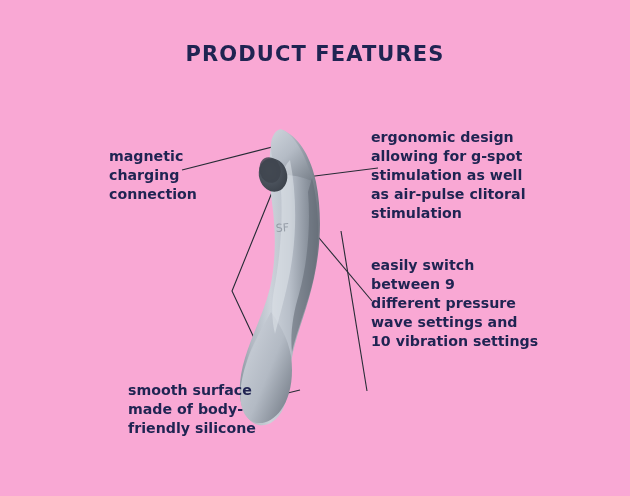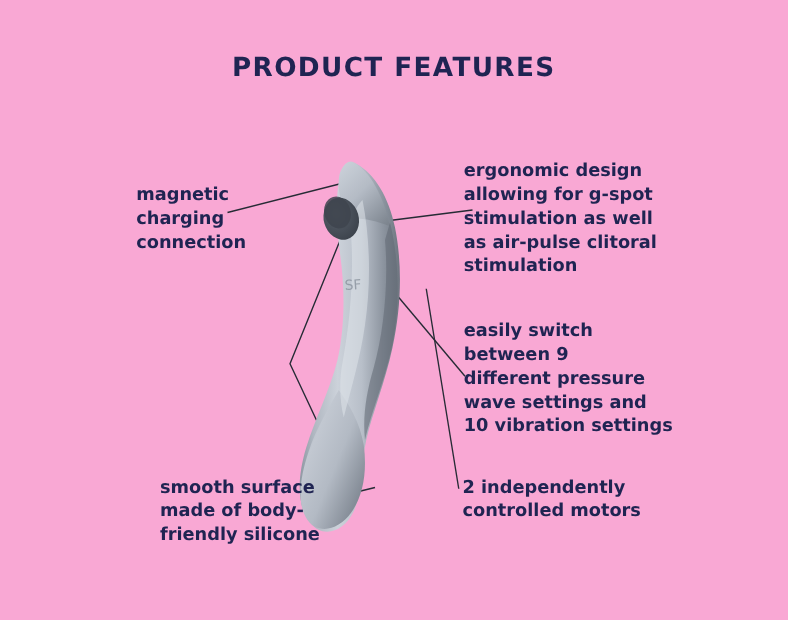--- a/index.html
+++ b/index.html
@@ -169,16 +169,14 @@
 stimulation as well
 as air-pulse clitoral
 stimulation</div>
 
   <div class="callout right" id="c-switch">easily switch
 between 9
 different pressure
 wave settings and
 10 vibration settings</div>
 
-  <div class="callout right" id="c-motors">2 independently
-controlled motors</div>
 
 </div>
 
 </body></html>

